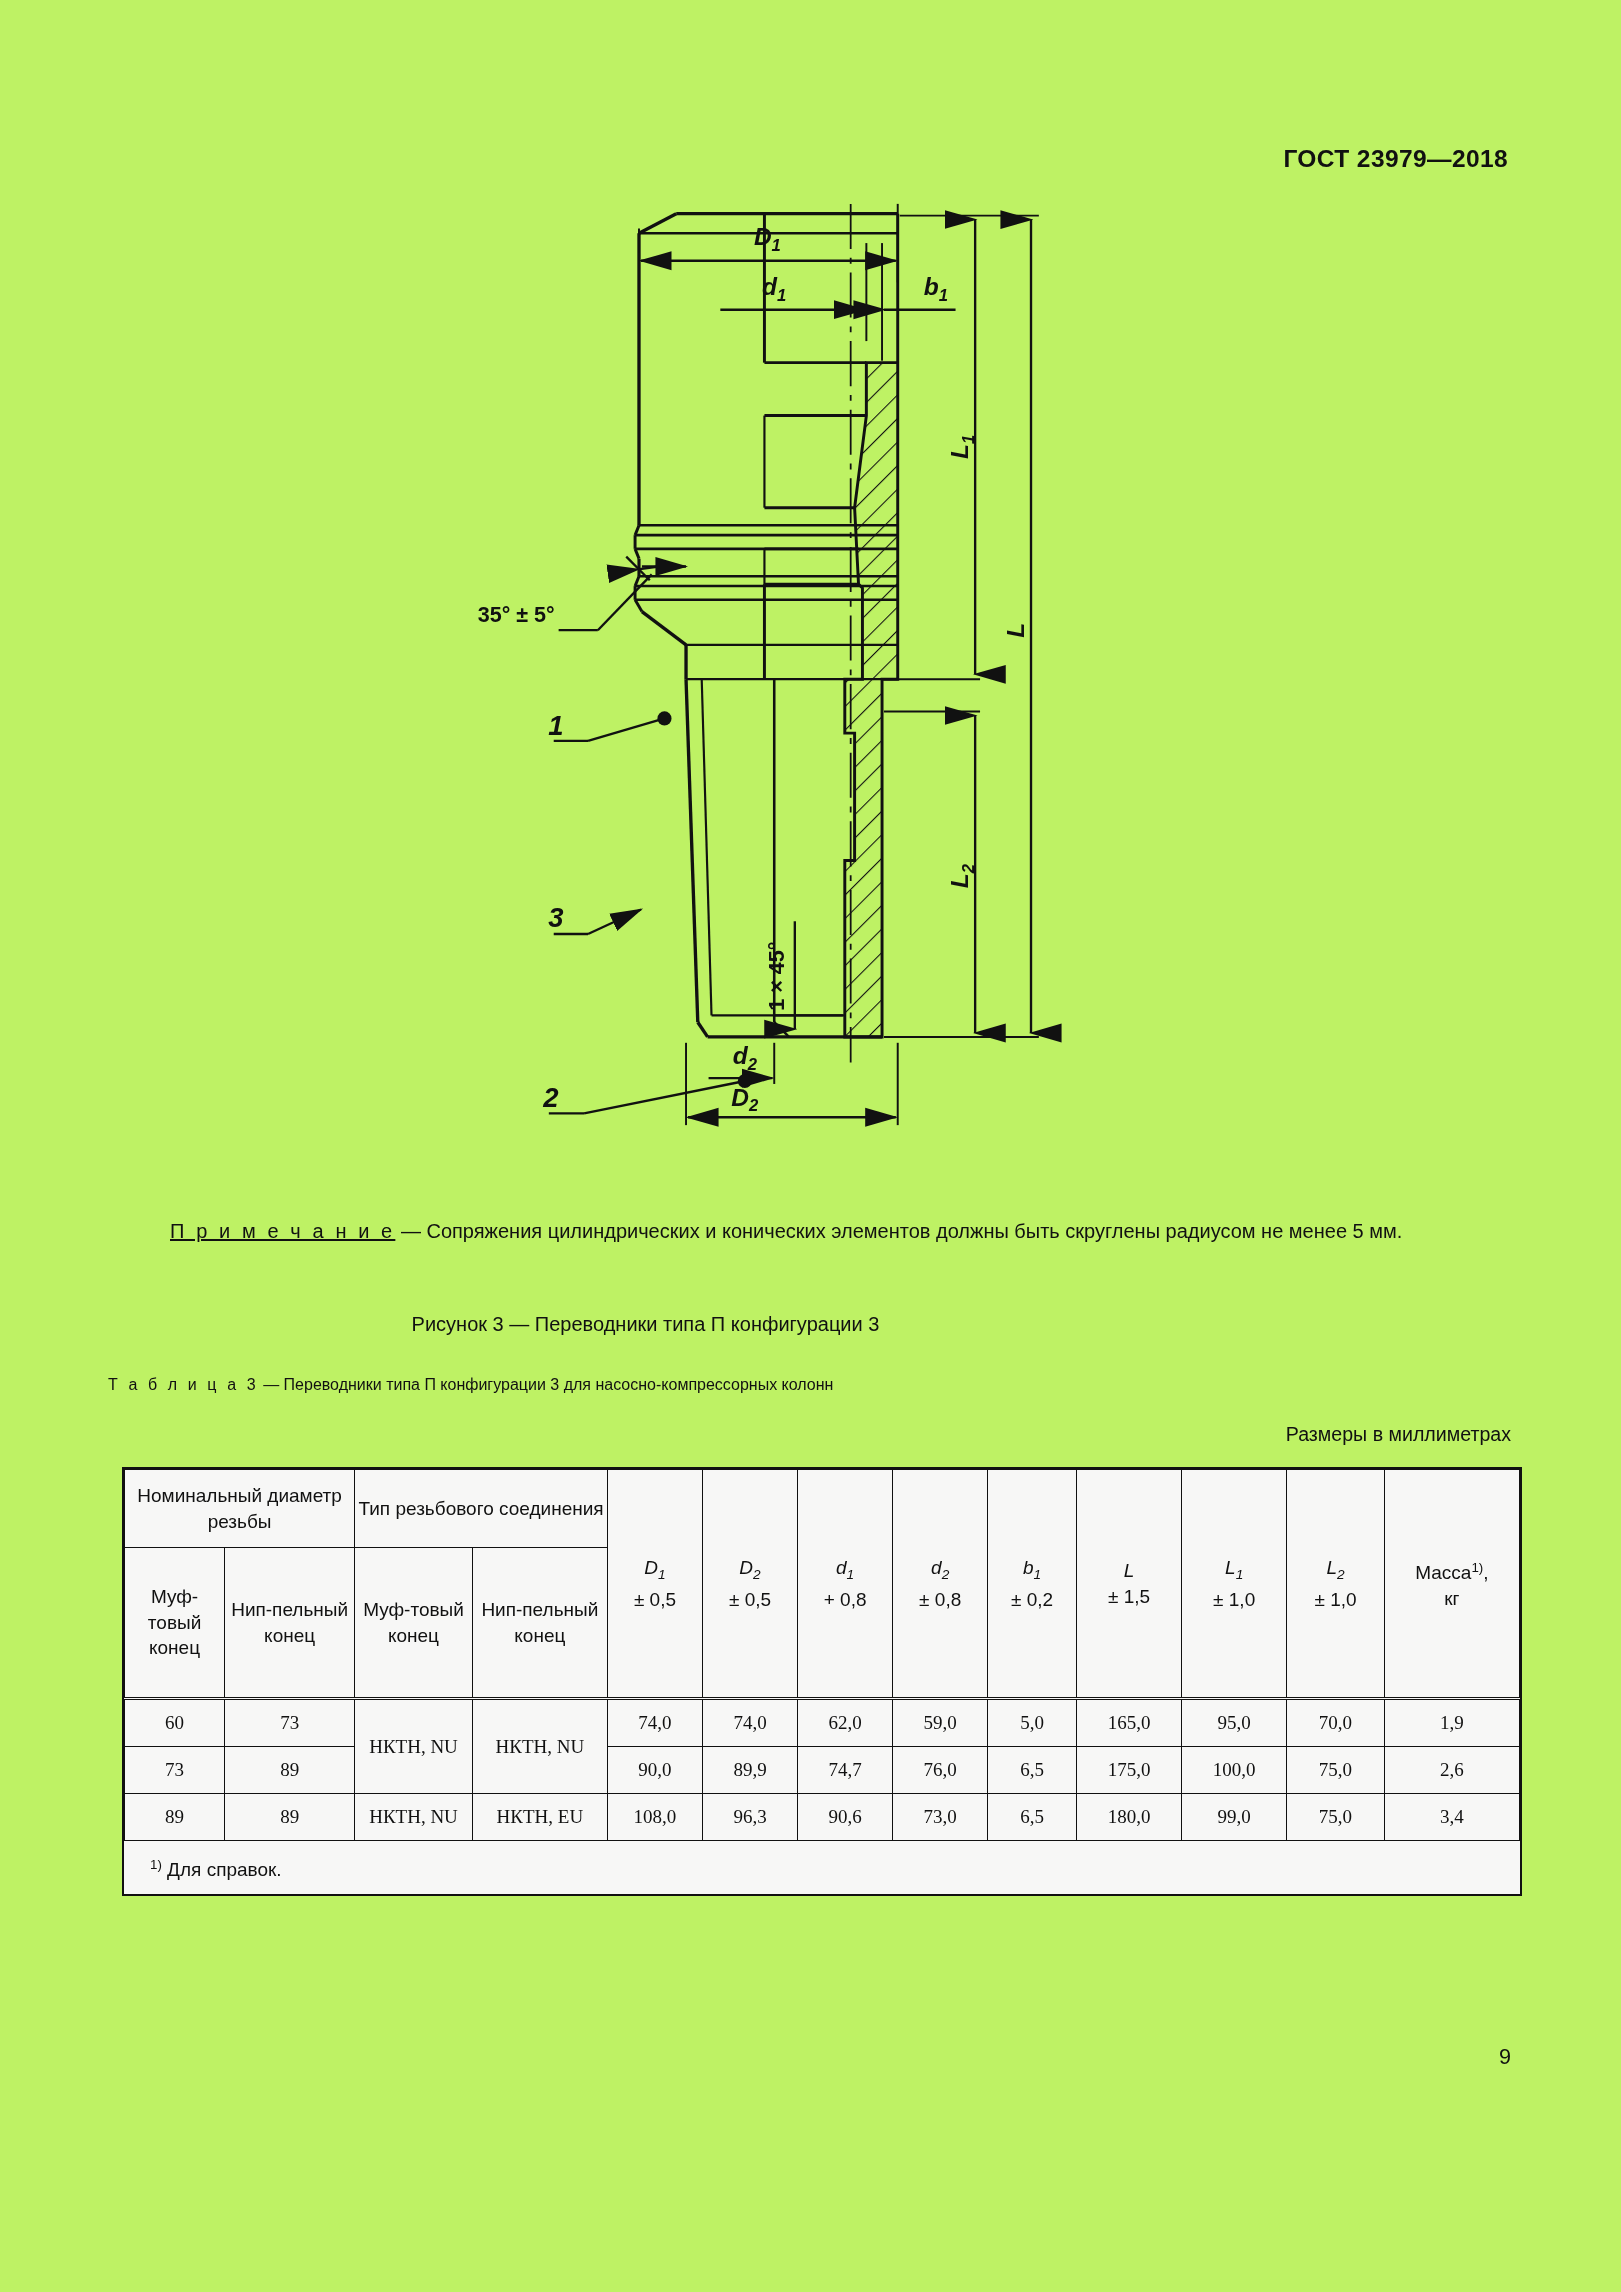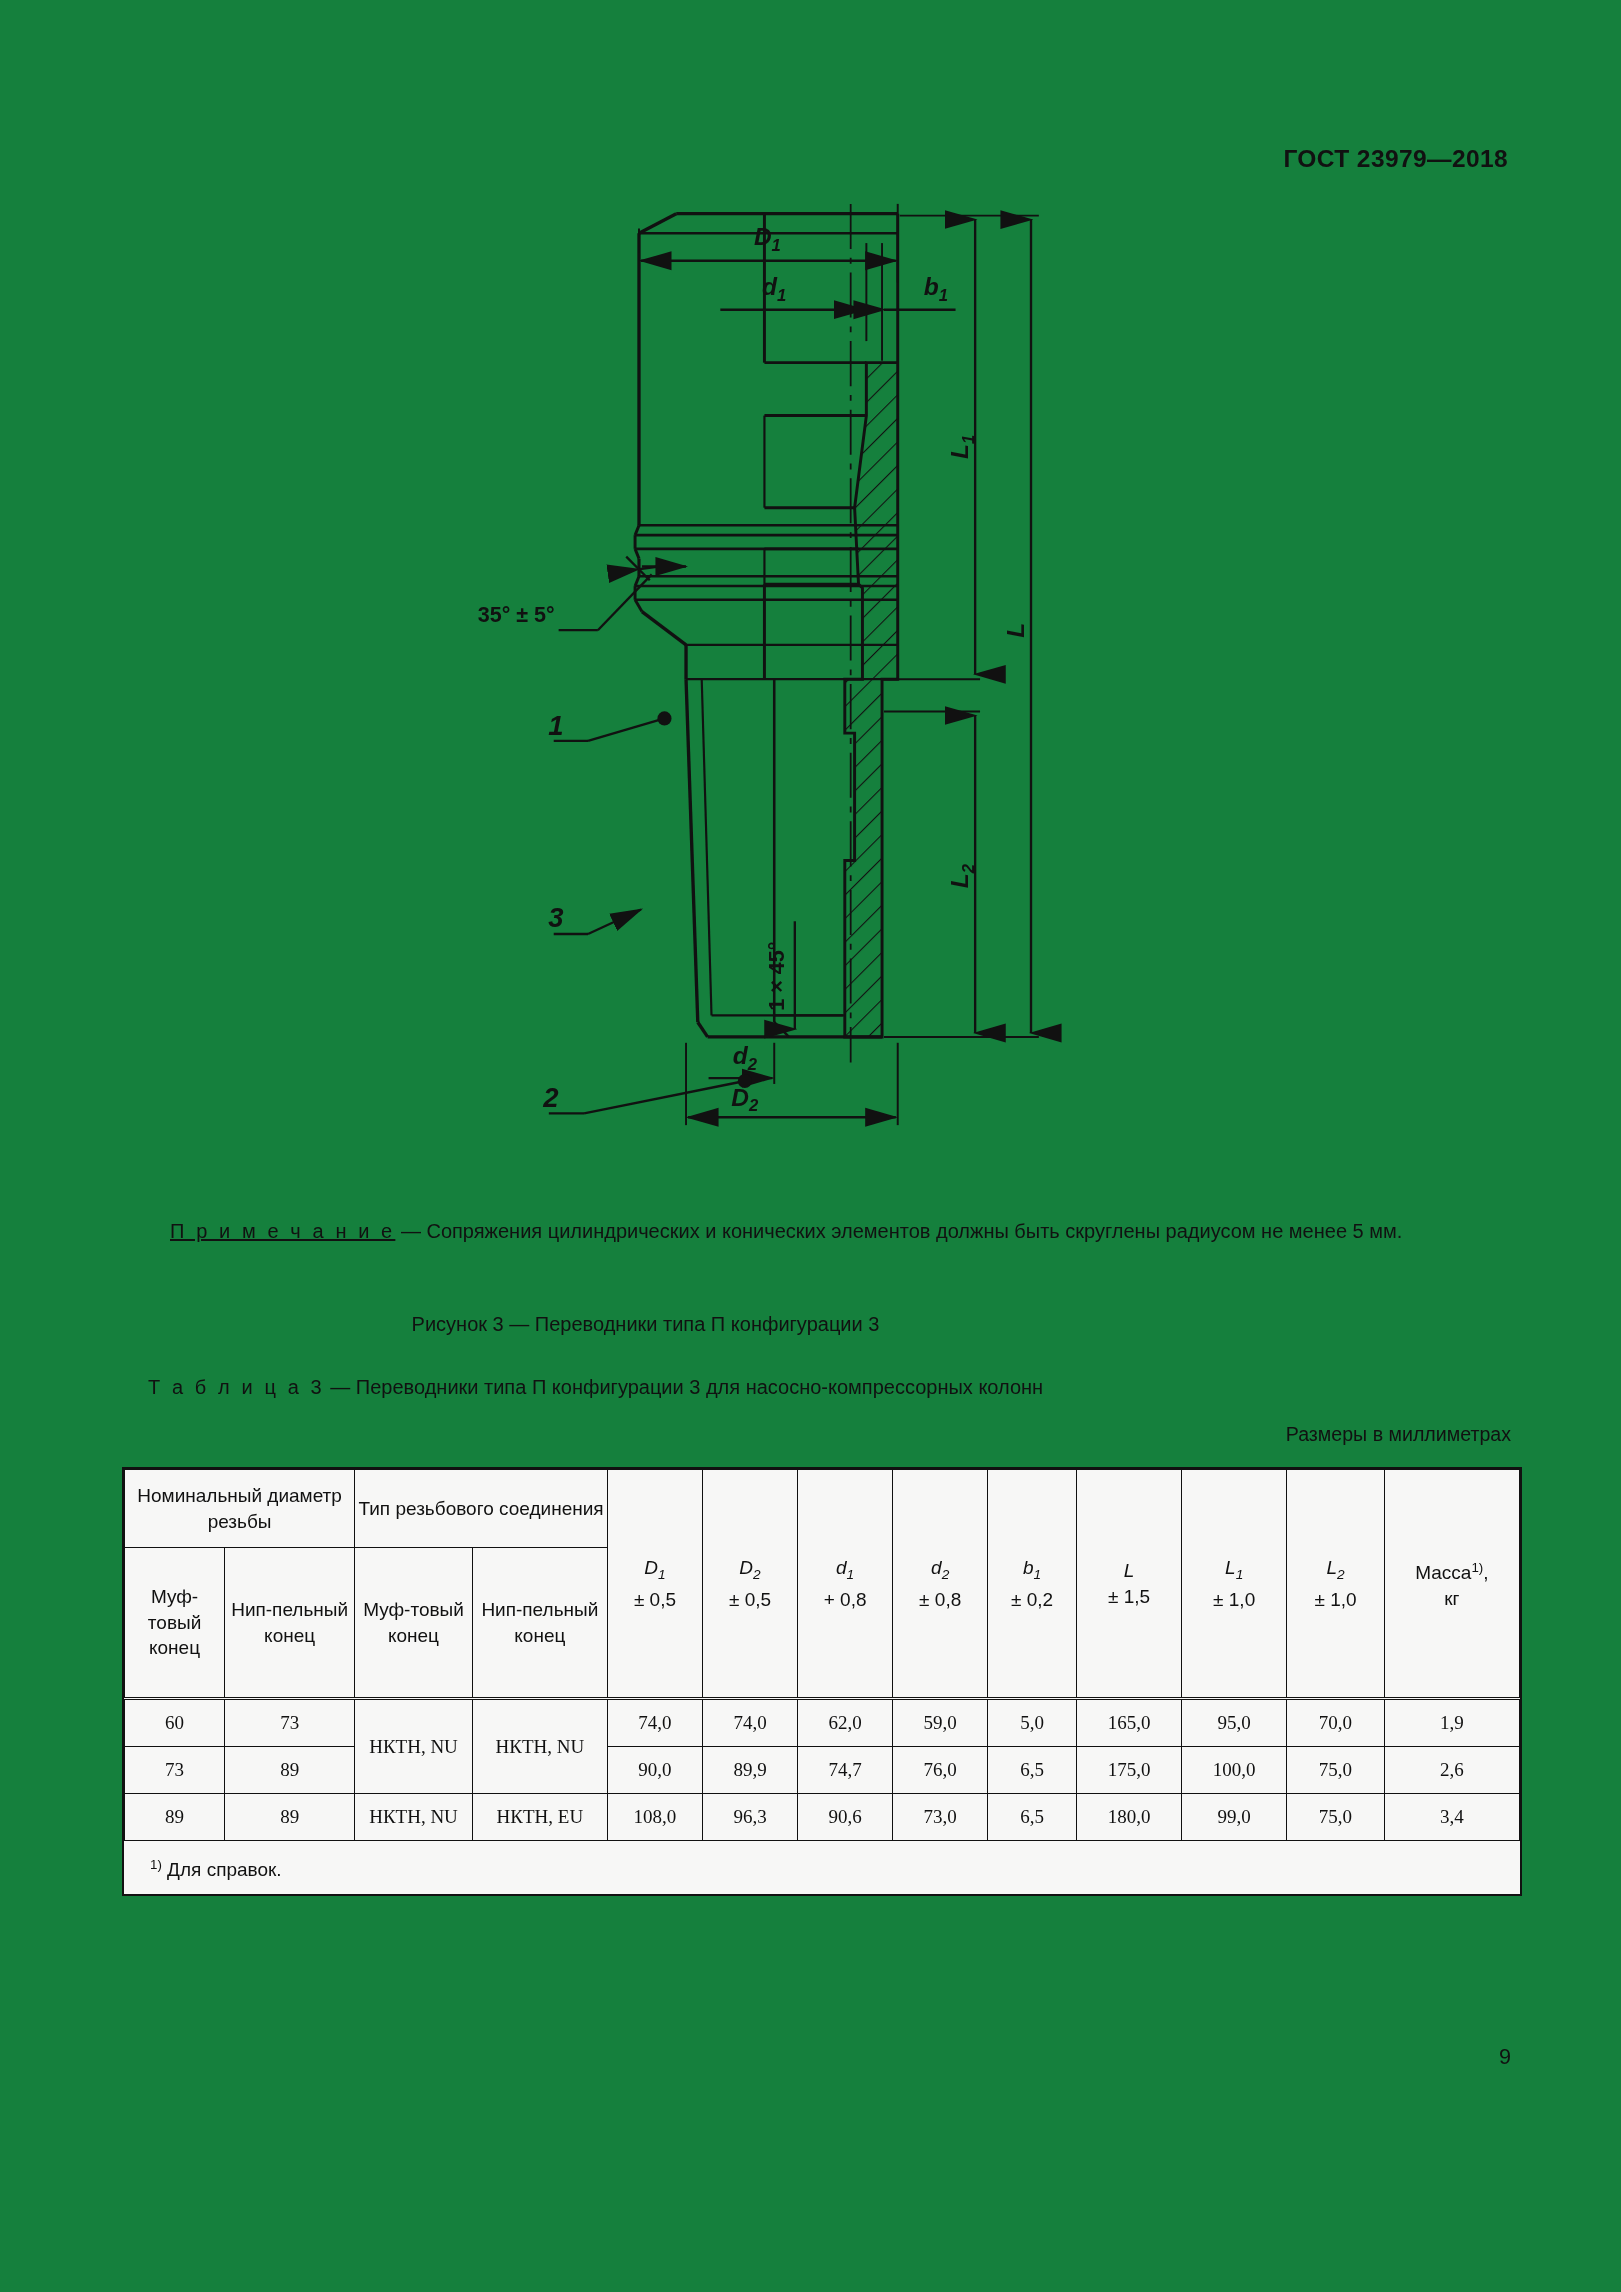--- a/index.html
+++ b/index.html
@@ -9,21 +9,21 @@
     background: #ffffff;
   }
   body {
     font-family: "Liberation Sans", sans-serif;
     color: #111111;
   }
   .page {
     position: relative;
     width: 1621px;
     height: 2293px;
-    background: #15803d;
+    background: #bef264;
     overflow: hidden;
     box-sizing: border-box;
   }
 
   
   .doc-header {
     position: absolute;
     top: 145px;
     right: 113px;
     font-size: 24.5px;
@@ -76,23 +76,22 @@
     text-align: center;
     font-size: 20px;
     white-space: nowrap;
   }
 
   
   .tbl-caption {
     position: absolute;
     top: 1376px;
     left: 108px;
-    font-size: 20px;
+    font-size: 16px;
     white-space: nowrap;
-    margin-left: 40px;
   }
   .tbl-caption .spaced { letter-spacing: 3.1px; }
 
   
   .units-line {
     position: absolute;
     top: 1423px;
     right: 110px;
     font-size: 19.6px;
     white-space: nowrap;

